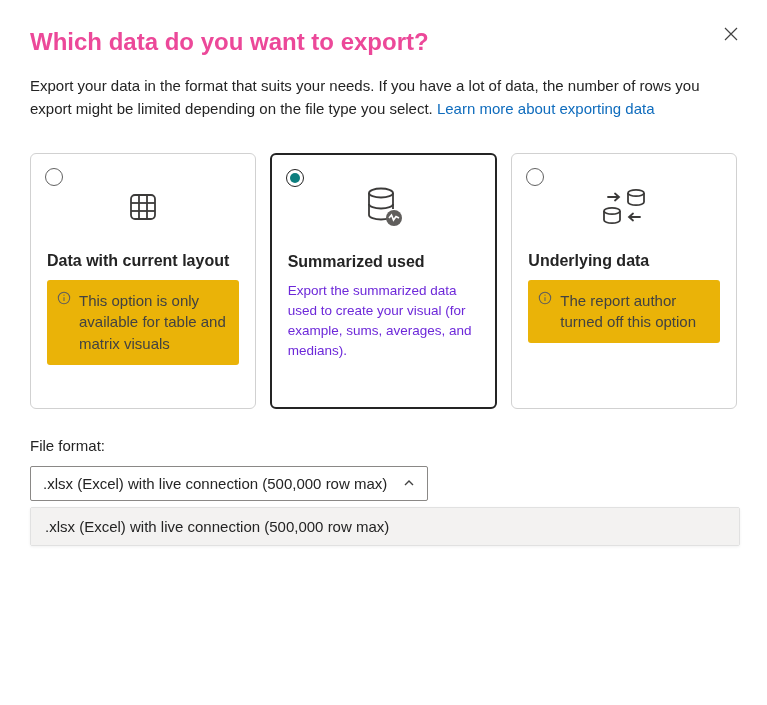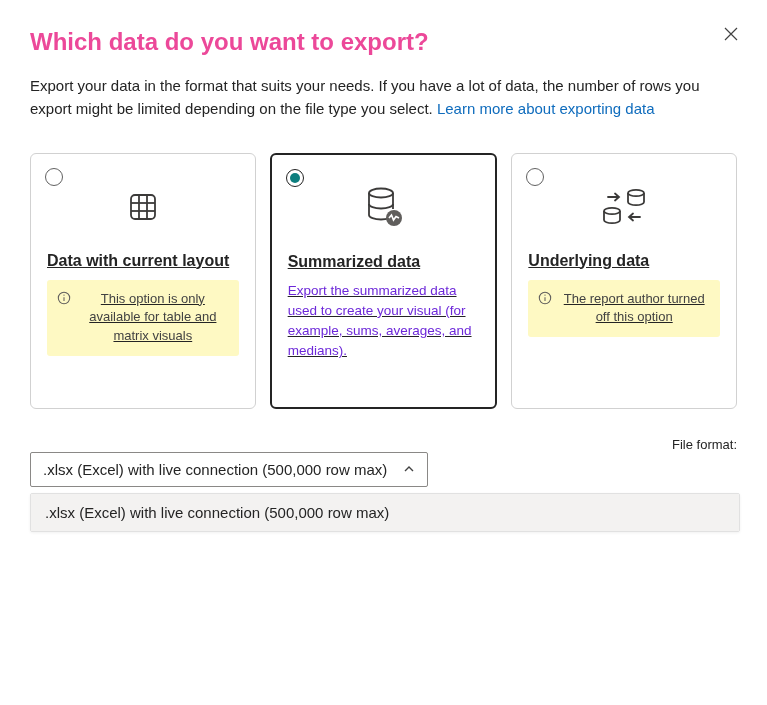--- a/index.html
+++ b/index.html
@@ -49,21 +49,20 @@
       margin-bottom: 32px;
     }
     .link {
       color: #0f6cbd;
       text-decoration: none;
     }
     .options {
       display: flex;
       gap: 14px;
       margin-bottom: 28px;
-      text-decoration: underline;
     }
     .option-card {
       flex: 1;
       border: 1px solid #d1d1d1;
       border-radius: 6px;
       padding: 16px 16px 20px 16px;
       position: relative;
       min-height: 256px;
       cursor: pointer;
     }
@@ -103,46 +102,44 @@
       height: 46px;
       align-items: center;
     }
     .card-title {
       font-size: 16px;
       font-weight: 600;
       color: #242424;
       margin-bottom: 10px;
     }
     .card-note {
-      background: #fef9c3;
+      background: #eab308;
       border-radius: 3px;
       padding: 10px 12px 10px 32px;
-      font-size: 13px;
+      font-size: 15px;
       line-height: 1.45;
       color: #424242;
       position: relative;
-      text-align: center;
     }
     .card-note .info-icon {
       position: absolute;
       left: 10px;
       top: 11px;
       width: 14px;
       height: 14px;
     }
     .card-desc {
       font-size: 13.5px;
       line-height: 1.5;
       color: #6d28d9;
     }
     .file-format-label {
-      font-size: 13px;
-      color: #242424;
-      margin-bottom: 0;
-      text-align: right;
+      font-size: 15px;
+      color: #242424;
+      margin-bottom: 12px;
     }
     .dropdown-control {
       width: 398px;
       border: 1px solid #8a8886;
       border-radius: 2px;
       padding: 8px 12px;
       font-size: 15px;
       color: #242424;
       display: flex;
       align-items: center;
@@ -219,21 +216,21 @@
       <div class="card-icon-wrap">
         <svg width="44" height="46" viewBox="0 0 44 46" fill="none">
           <ellipse cx="19" cy="8" rx="12" ry="4.5" stroke="#3b3a39" stroke-width="1.8"></ellipse>
           <path d="M7 8 V30 C7 32.5 12.4 34.5 19 34.5 C22 34.5 24.7 34.1 26.8 33.4" stroke="#3b3a39" stroke-width="1.8" fill="none"></path>
           <path d="M31 8 V24" stroke="#3b3a39" stroke-width="1.8"></path>
           <path d="M7 19 C7 21.5 12.4 23.5 19 23.5 C25.6 23.5 31 21.5 31 19" stroke="#3b3a39" stroke-width="1.8" fill="none"></path>
           <circle cx="32" cy="33" r="8" fill="#605e5c"></circle>
           <path d="M27 33 L29.5 30 L31.5 35 L34 31.5 L37 33" stroke="#fff" stroke-width="1.6" fill="none"></path>
         </svg>
       </div>
-      <div class="card-title">Summarized data</div>
+      <div class="card-title">Summarized used</div>
       <div class="card-desc">Export the summarized data used to create your visual (for example, sums, averages, and medians).</div>
     </div>
 
     <div class="option-card">
       <div class="radio"></div>
       <div class="card-icon-wrap">
         <svg width="48" height="44" viewBox="0 0 48 44" fill="none" stroke="#3b3a39" stroke-width="1.8">
           <ellipse cx="36" cy="8" rx="8" ry="3.2"></ellipse>
           <path d="M28 8 V17 C28 18.8 31.6 20.2 36 20.2 C40.4 20.2 44 18.8 44 17 V8" fill="none"></path>
           <ellipse cx="12" cy="26" rx="8" ry="3.2"></ellipse>

